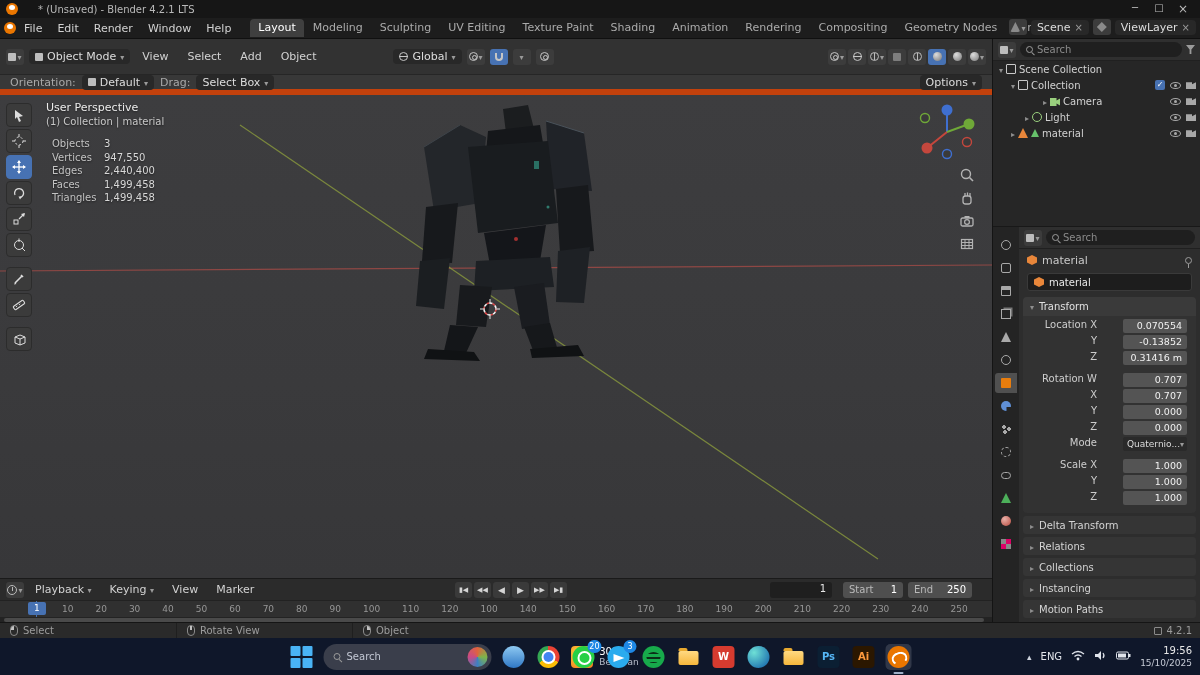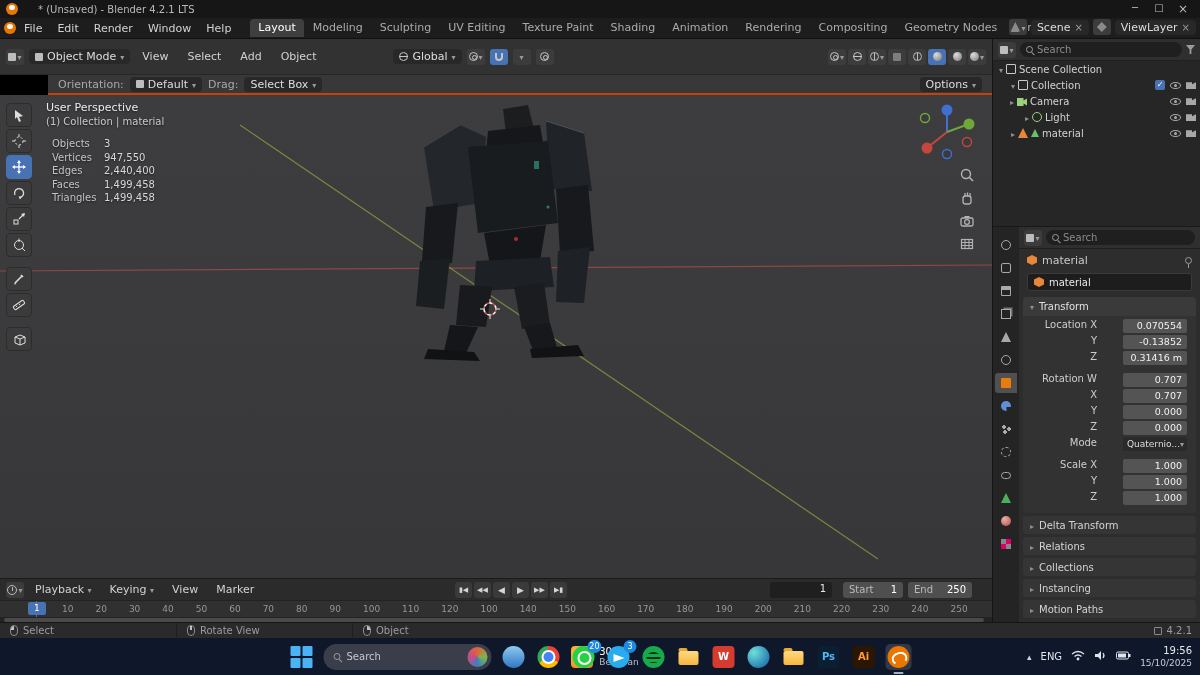--- a/index.html
+++ b/index.html
@@ -40,21 +40,21 @@
   .sq8 { width:8px; height:8px; background:#bdbdbd; border-radius:1px; }
   .globe { width:9px; height:9px; border:1px solid #c5c5c5; border-radius:50%; position:relative; }
   .globe::after { content:""; position:absolute; left:-1px; top:3px; width:9px; height:1px; background:#c5c5c5; }
   .magnet { width:8px; height:8px; border:2px solid #c5c5c5; border-top:none; border-radius:0 0 5px 5px; }
   .propcirc { width:9px; height:9px; border:1px solid #c5c5c5; border-radius:50%; position:relative; }
   .propcirc::after { content:""; position:absolute; left:2px; top:2px; width:3px; height:3px; border:1px solid #c5c5c5; border-radius:50%; }
   .vph-right { position:absolute; right:6px; display:flex; gap:2px; align-items:center; }
   .sphere { width:9px; height:9px; border-radius:50%; background:radial-gradient(circle at 35% 30%,#ddd,#777); }
   .wire { width:9px; height:9px; border-radius:50%; border:1px solid #bbb; background:linear-gradient(90deg,transparent 45%,#bbb 45%,#bbb 55%,transparent 55%); }
 
-  .vp-options { height:20px; background:#383838; border-bottom:2px solid #c2410c; display:flex; align-items:center; gap:6px; padding:0 10px; position:relative; flex:none;margin-left:48px; }
+  .vp-options { height:20px; background:#383838; border-bottom:6px solid #c2410c; display:flex; align-items:center; gap:6px; padding:0 10px; position:relative; flex:none; }
   .opt-label { color:#a8a8a8; }
   .opt-right { position:absolute; right:10px; }
 
   
   .viewport { flex:1; position:relative; background:linear-gradient(#3d3d3f 0%, #3a3a3c 60%, #373739 100%); overflow:hidden; }
   #vp-svg { position:absolute; inset:0; }
 
   .vp-toolbar { position:absolute; left:6px; top:8px; display:flex; flex-direction:column; gap:2px; }
   .toolbtn { width:26px; height:24px; background:#3b3b3b; border:1px solid #2c2c2c; border-radius:4px; display:flex; align-items:center; justify-content:center; }
   .toolbtn.active { background:#4772b3; border-color:#4772b3; }
@@ -626,21 +626,21 @@
         <div class="ol-row" style="padding-left:18px">
           <span class="disc open"></span>
           <span class="oic oic-col"></span>
           <span>Collection</span>
           <span class="ol-right">
               <span class="chk"></span>
               <span class="eye"></span>
               <span class="cam-ic"></span>
             </span>
         </div>
-        <div class="ol-row" style="padding-left:17px">
+        <div class="ol-row" style="padding-left:50px">
           <span class="disc"></span>
           <span class="oic oic-cam"></span>
           <span>Camera</span>
           <span class="ol-right">
               <span class="eye"></span>
               <span class="cam-ic"></span>
             </span>
         </div>
         <div class="ol-row" style="padding-left:32px">
           <span class="disc"></span>

